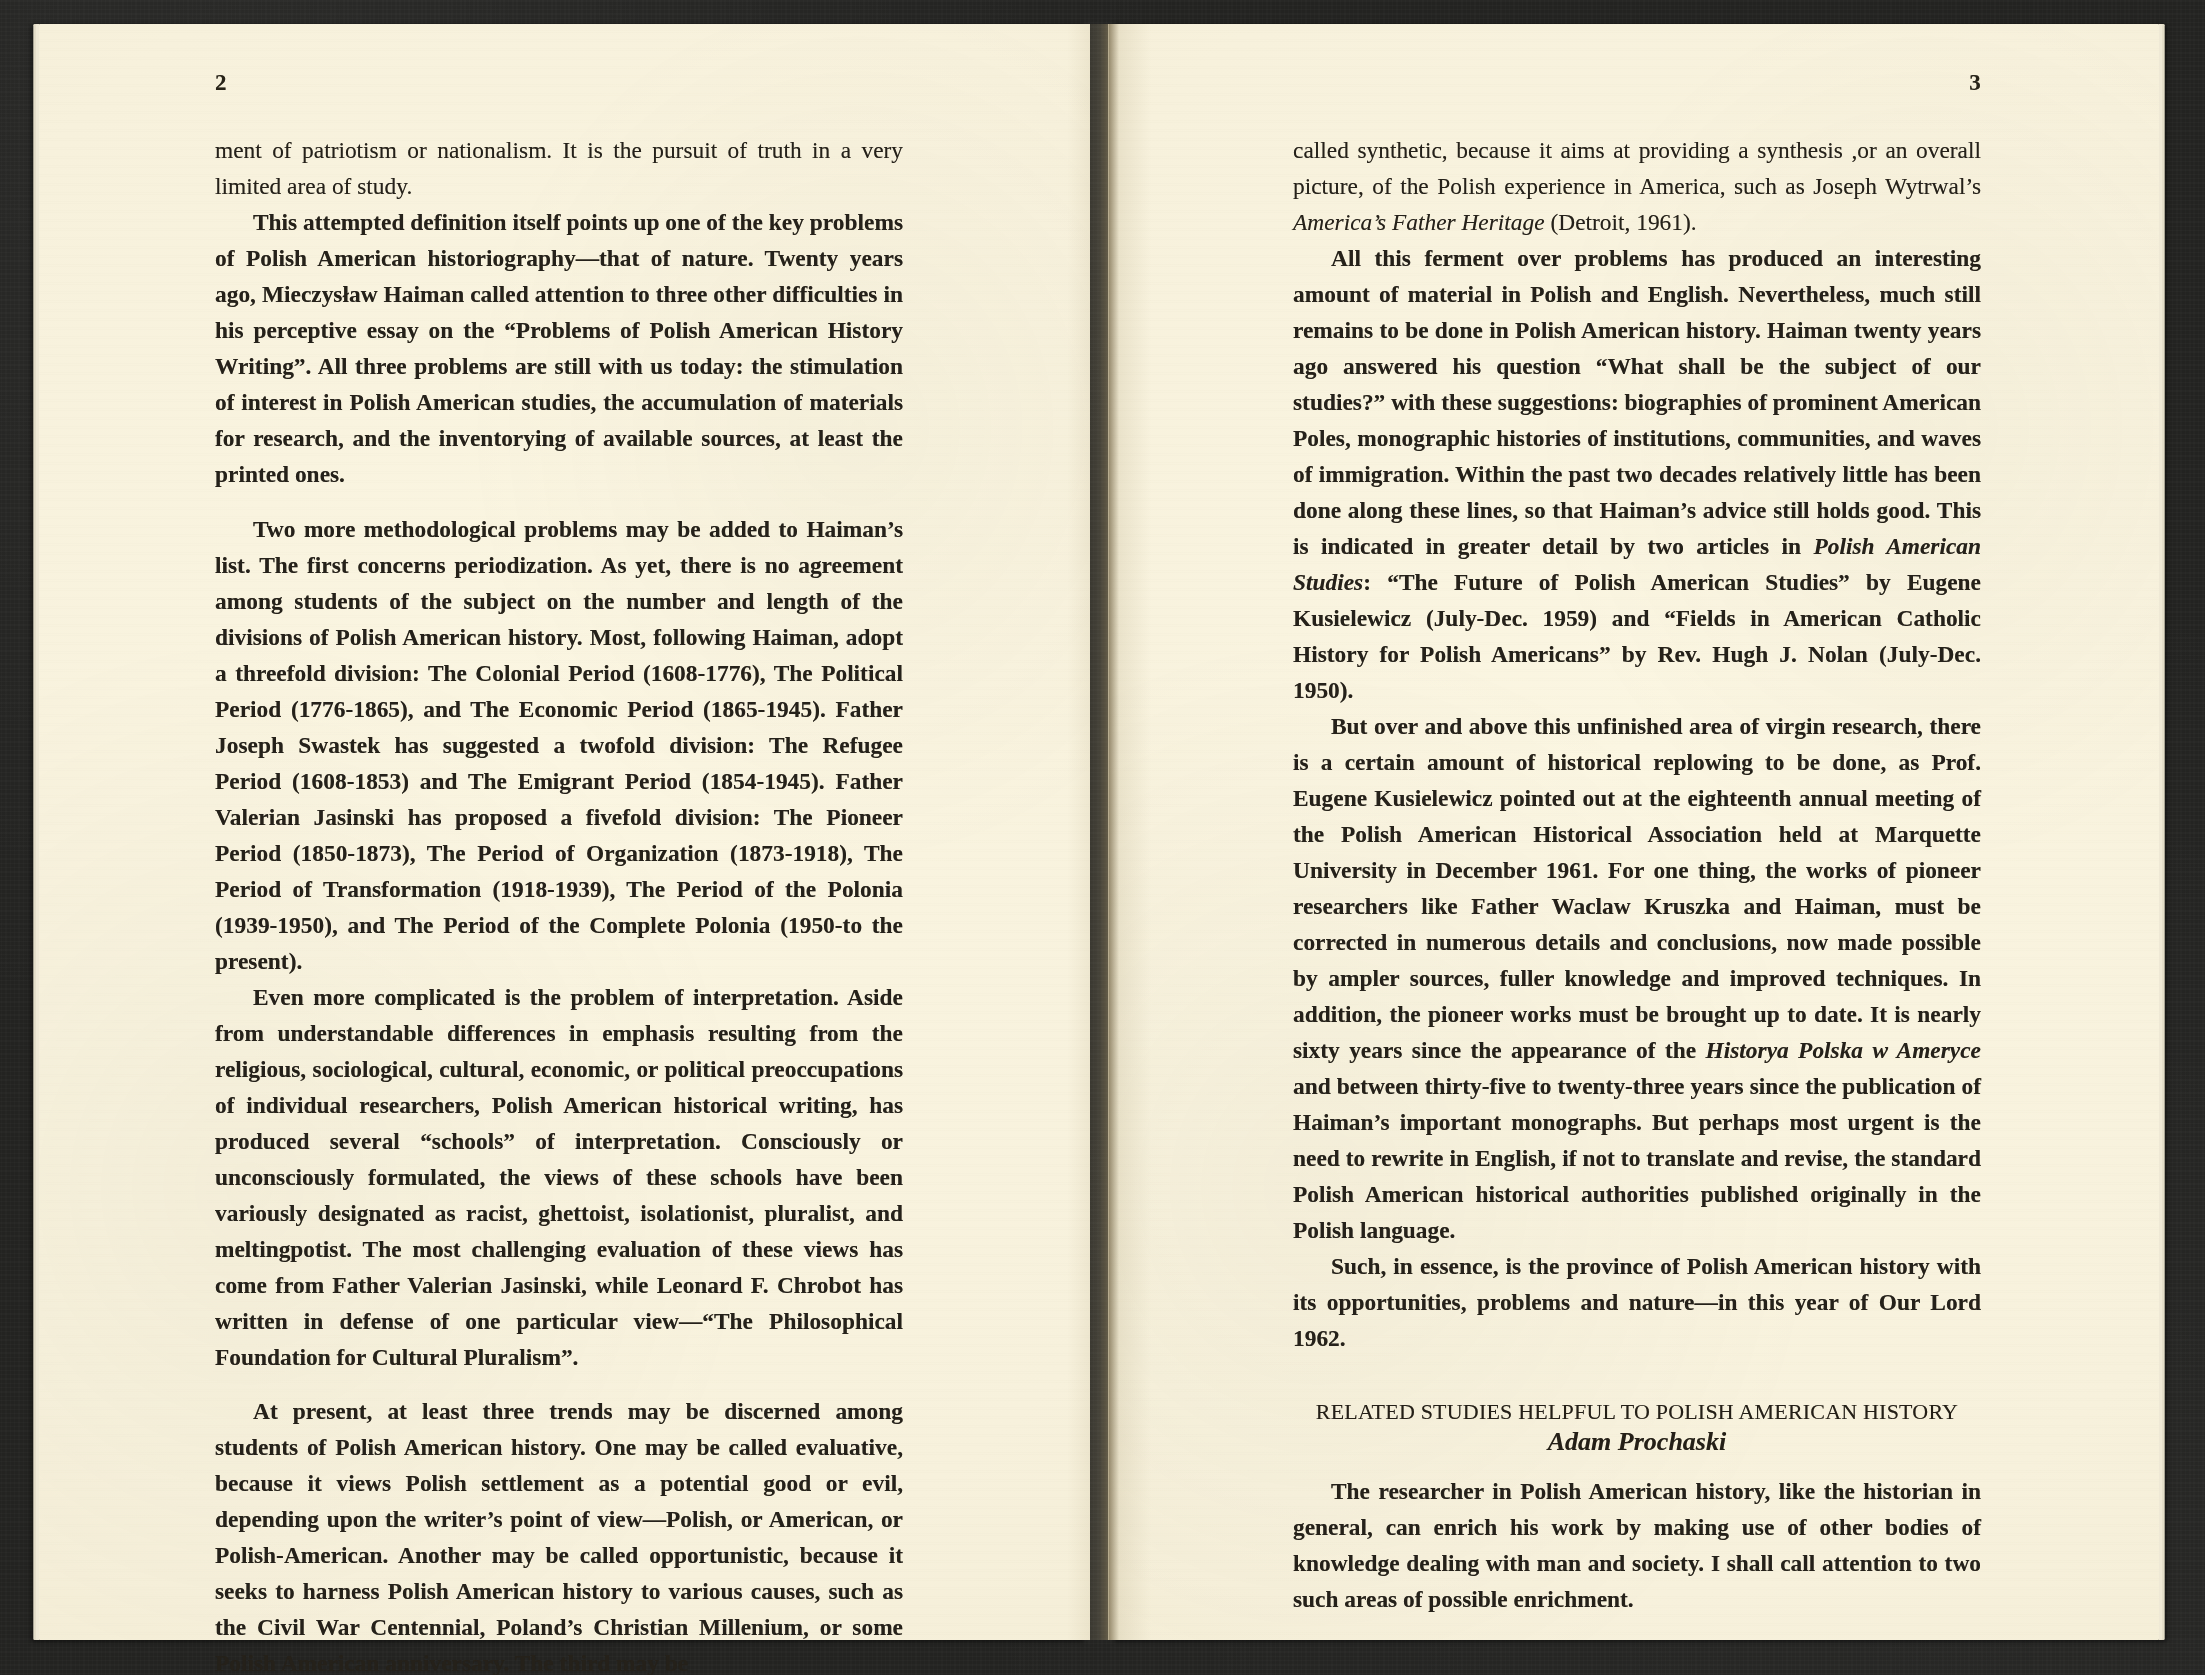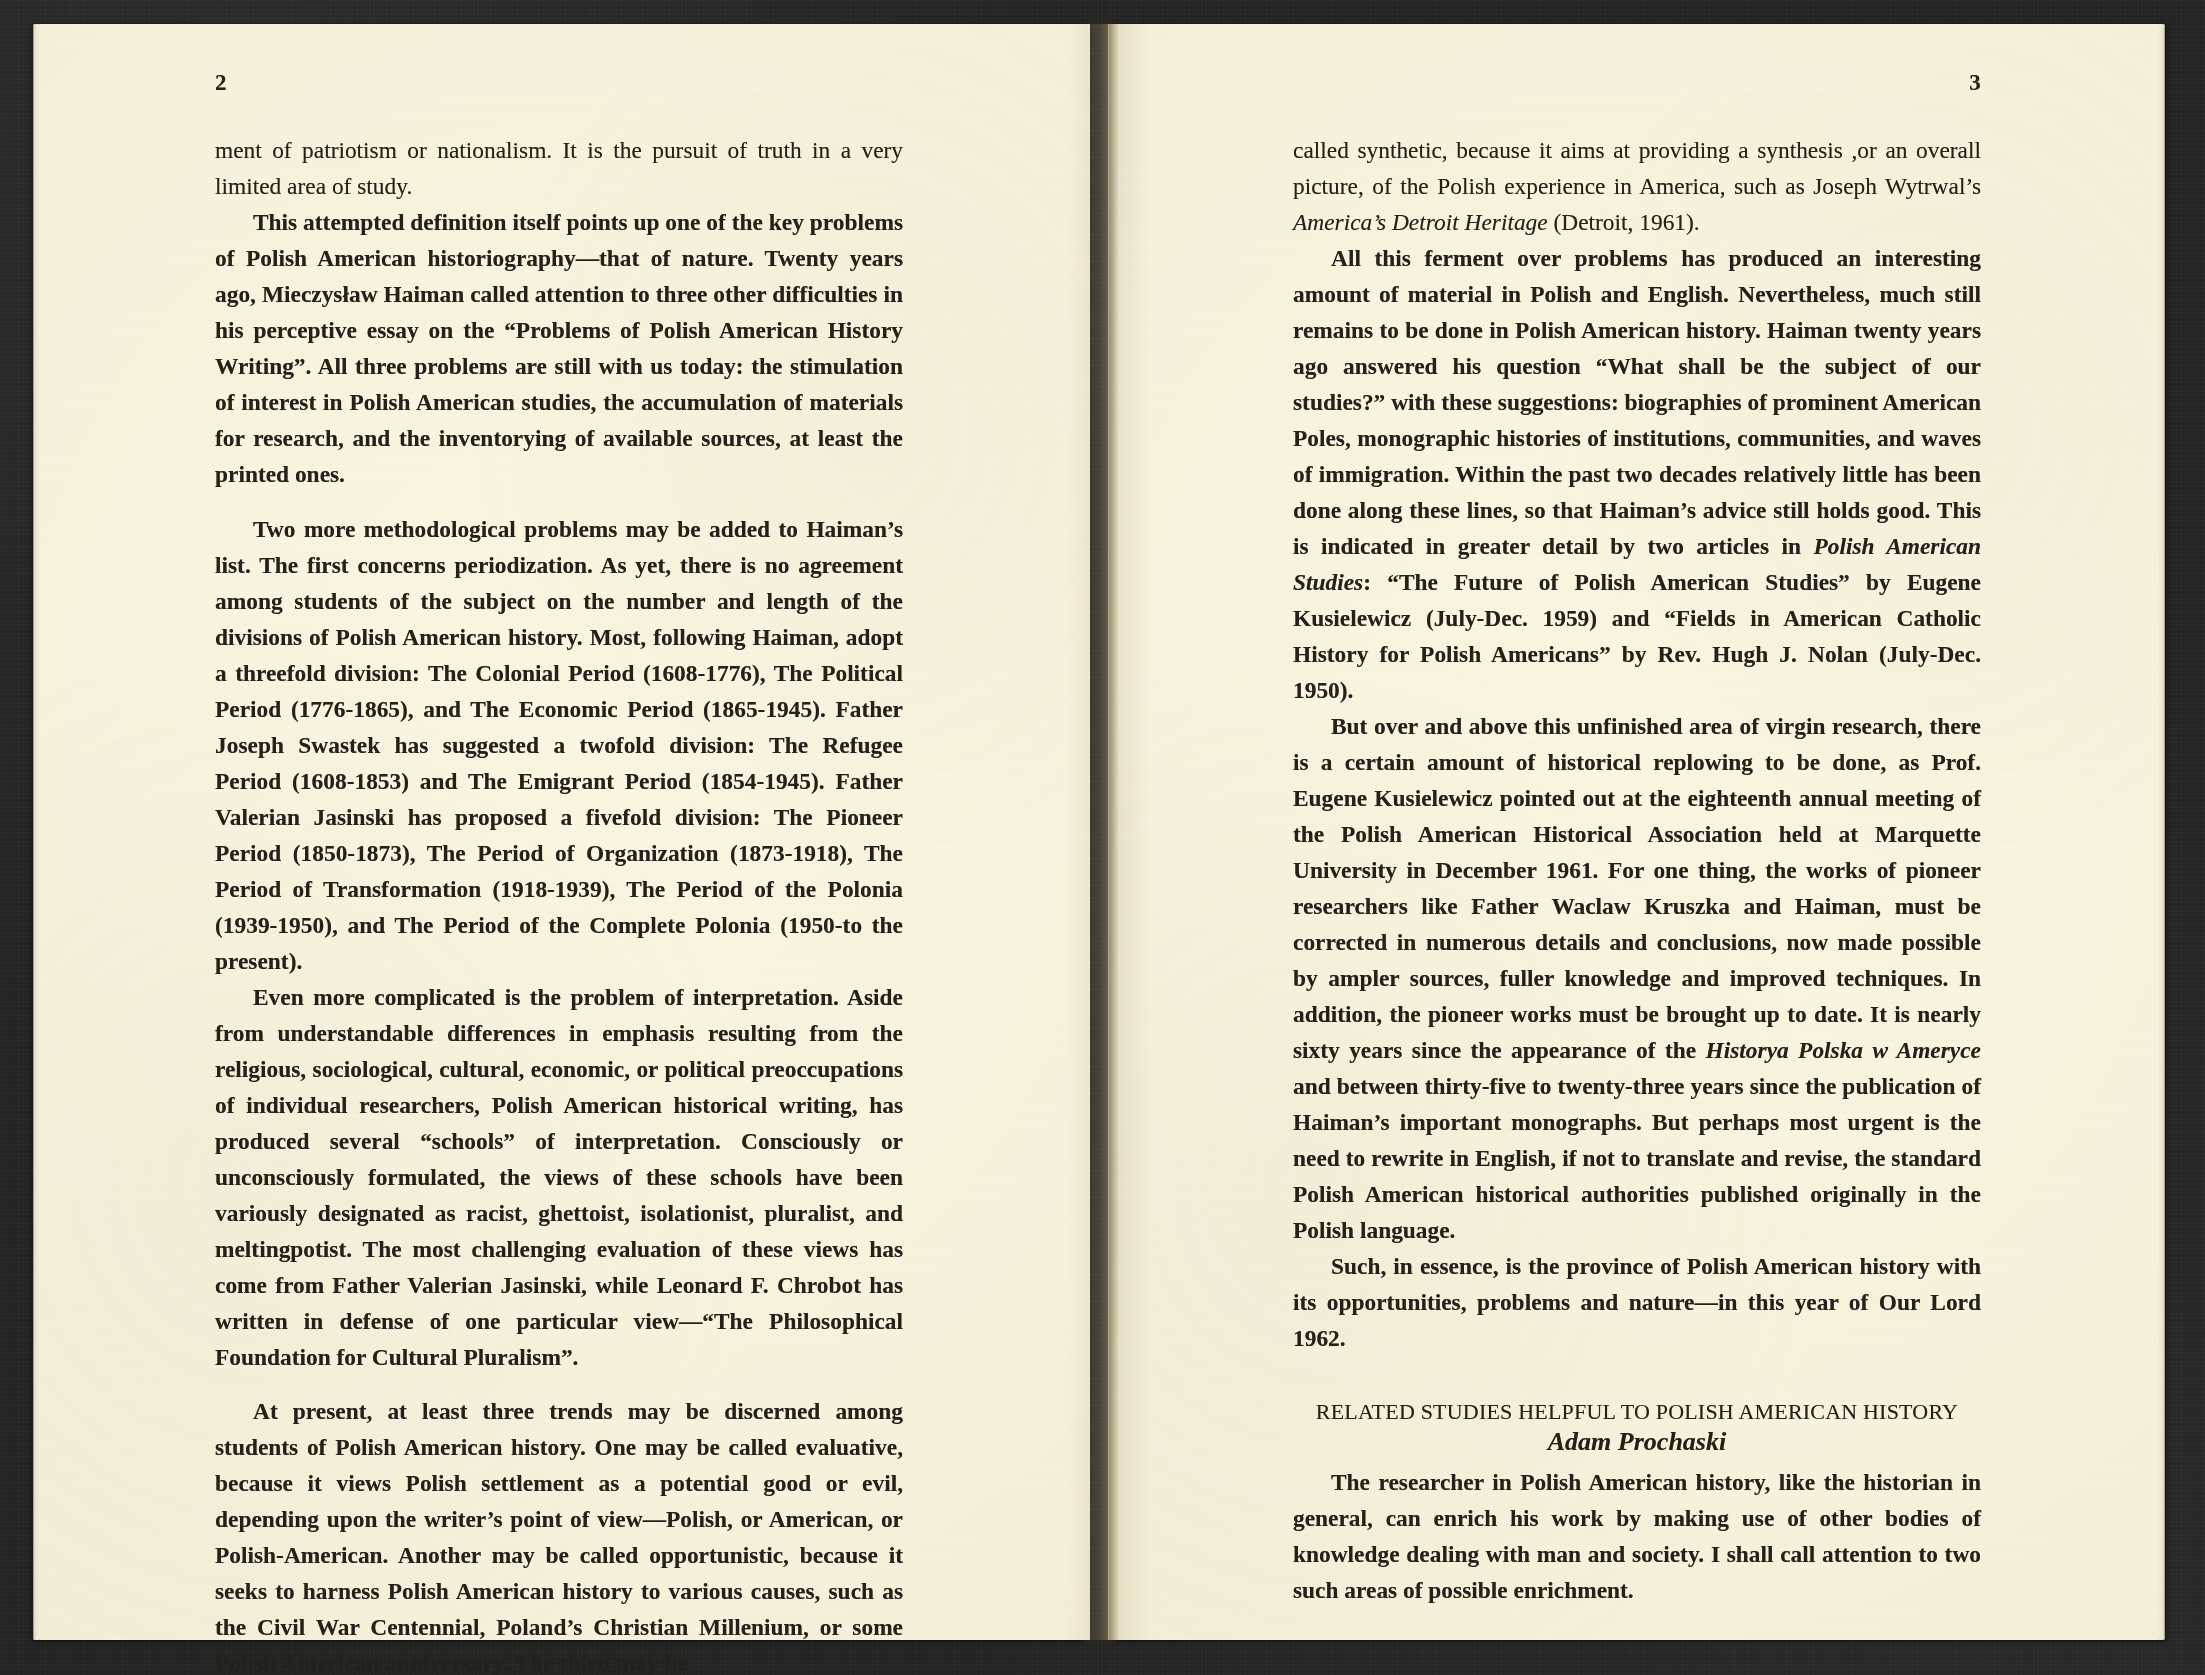--- a/index.html
+++ b/index.html
@@ -149,21 +149,21 @@
     color: #241f17;
     white-space: nowrap;
   }
   .article-author {
     font-size: 26px;
     line-height: 33px;
     font-style: italic;
     font-weight: 600;
     color: #241f17;
   }
-  .article-head + .para { margin-top: 6px; }
+  .article-head + .para { margin-top: 15px; }
 
   
   .text-column, .folio {
     text-shadow: 0 0 0.6px rgba(40,34,22,0.40);
   }
 </style>
 </head>
 <body>
 
 <div id="scan-stage">
@@ -185,21 +185,21 @@
         <p class="para indent space-before">At present, at least three trends may be discerned among students of Polish American history. One may be called evaluative, because it views Polish settlement as a potential good or evil, depending upon the writer’s point of view—Polish, or American, or Polish-American. Another may be called opportunistic, because it seeks to harness Polish American history to various causes, such as the Civil War Centennial, Poland’s Christian Millenium, or some Polish American anniversary. The third may be</p>
       </div>
     </div>
 
     <div class="page" id="page-right">
       <div class="page-grain"></div>
 
       <div class="folio" id="folio-right">3</div>
 
       <div class="text-column">
-        <p class="para runon">called synthetic, because it aims at providing a synthesis ,or an overall picture, of the Polish experience in America, such as Joseph Wytrwal’s <i>America’s Detroit Heritage</i> (Detroit, 1961).</p>
+        <p class="para runon">called synthetic, because it aims at providing a synthesis ,or an overall picture, of the Polish experience in America, such as Joseph Wytrwal’s <i>America’s Father Heritage</i> (Detroit, 1961).</p>
         <p class="para indent">All this ferment over problems has produced an interesting amount of material in Polish and English. Nevertheless, much still remains to be done in Polish American history. Haiman twenty years ago answered his question “What shall be the subject of our studies?” with these suggestions: biographies of prominent American Poles, monographic histories of institutions, communities, and waves of immigration. Within the past two decades relatively little has been done along these lines, so that Haiman’s advice still holds good. This is indicated in greater detail by two articles in <i>Polish American Studies</i>: “The Future of Polish American Studies” by Eugene Kusielewicz (July-Dec. 1959) and “Fields in American Catholic History for Polish Americans” by Rev. Hugh J. Nolan (July-Dec. 1950).</p>
         <p class="para indent">But over and above this unfinished area of virgin research, there is a certain amount of historical replowing to be done, as Prof. Eugene Kusielewicz pointed out at the eighteenth annual meeting of the Polish American Historical Association held at Marquette University in December 1961. For one thing, the works of pioneer researchers like Father Waclaw Kruszka and Haiman, must be corrected in numerous details and conclusions, now made possible by ampler sources, fuller knowledge and improved techniques. In addition, the pioneer works must be brought up to date. It is nearly sixty years since the appearance of the <i>Historya Polska w Ameryce</i> and between thirty-five to twenty-three years since the publication of Haiman’s important monographs. But perhaps most urgent is the need to rewrite in English, if not to translate and revise, the standard Polish American historical authorities published originally in the Polish language.</p>
         <p class="para indent">Such, in essence, is the province of Polish American history with its opportunities, problems and nature—in this year of Our Lord 1962.</p>
 
         <div class="article-head">
           <div class="article-title">RELATED STUDIES HELPFUL TO POLISH AMERICAN HISTORY</div>
           <div class="article-author">Adam Prochaski</div>
         </div>
 
         <p class="para indent">The researcher in Polish American history, like the historian in general, can enrich his work by making use of other bodies of knowledge dealing with man and society. I shall call attention to two such areas of possible enrichment.</p>

